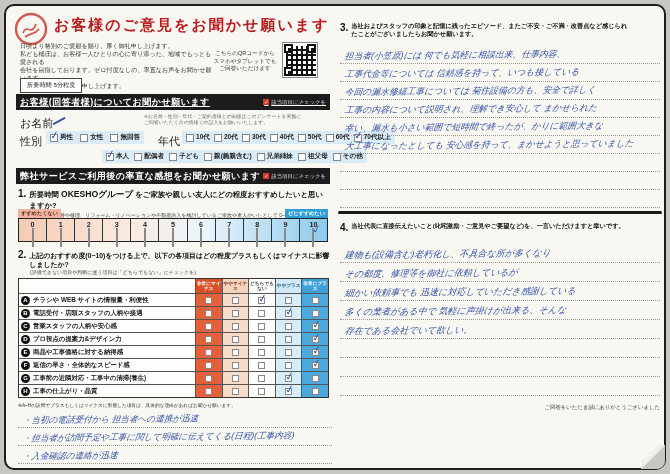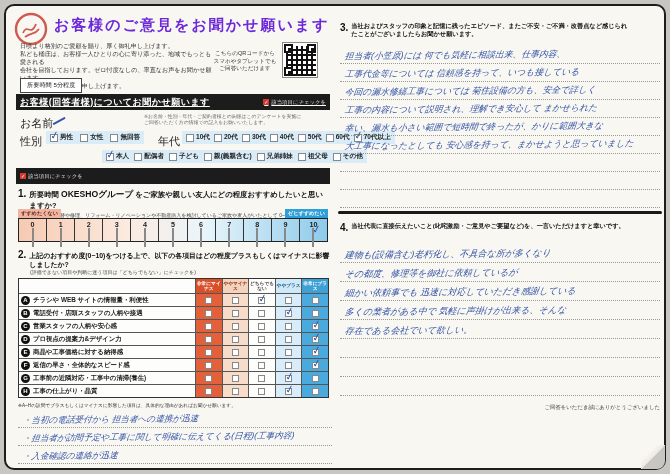--- a/index.html
+++ b/index.html
@@ -4,21 +4,21 @@
 <style>
   * { margin:0; padding:0; box-sizing:border-box; }
   html,body { width:670px; height:474px; }
   body { background:#c7c6c0; font-family:"Liberation Sans","DejaVu Sans",sans-serif; position:relative; overflow:hidden; }
   .sheet { position:absolute; left:4px; top:4px; width:662px; height:466px; background:#f8f7f2;
            border:2px solid #1d1d1d; border-radius:10px; }
   .abs { position:absolute; }
 
   
   .stamp { left:8px; top:6px; width:34px; height:34px; }
-  .title { left:48px; top:10px; font-size:15px; font-weight:bold; color:#6d28d9; letter-spacing:2px; }
+  .title { left:48px; top:10px; font-size:15px; font-weight:bold; color:#b91c1c; letter-spacing:2px; }
   .intro { left:14px; top:36px; width:192px; font-size:6.1px; line-height:8px; color:#333; }
   .qr-note { left:206px; top:44px; width:66px; font-size:5.6px; line-height:7.5px; color:#333; text-align:center; }
   .qr { left:276px; top:36px; width:36px; height:36px; background:#fff; border:1px solid #888;
         background-image:
           repeating-linear-gradient(0deg,#111 0 2px,transparent 2px 5px),
           repeating-linear-gradient(90deg,#111 0 2px,transparent 2px 5px);
         background-size:30px 30px; background-position:3px 3px; background-repeat:no-repeat; }
   .qr .fm { position:absolute; width:9px; height:9px; border:2px solid #111; background:#fff; }
   .qr .fm::after { content:""; position:absolute; left:1.5px; top:1.5px; width:3px; height:3px; background:#111; }
   .timebox { left:14px; top:72px; border:1px solid #444; background:#fff; font-size:6.2px; padding:2px 6px; color:#222; }
@@ -209,20 +209,21 @@
         <span class="cb"></span>
         <span class="opt-label">祖父母</span>
       </span>
       <span class="opt">
         <span class="cb"></span>
         <span class="opt-label">その他</span>
       </span>
     </div>
 
   <div class="abs bar" style="top:162px;">
+    <span class="bar-t">弊社サービスご利用後の率直な感想をお聞かせ願います</span>
     <span class="badge">
       <span class="rsq">✓</span>
       <span>該当項目にチェックを</span>
     </span>
   </div>
 
   <div class="abs" style="left:12px;top:182px;width:312px;">
     <div style="display:flex;gap:3px;align-items:baseline;">
       <span class="qnum">1.</span>
       <span class="qtext"><span>所要時間 </span><span class="brand">OKESHOグループ</span><span> をご家族や親しい友人にどの程度おすすめしたいと思いますか?</span></span>

